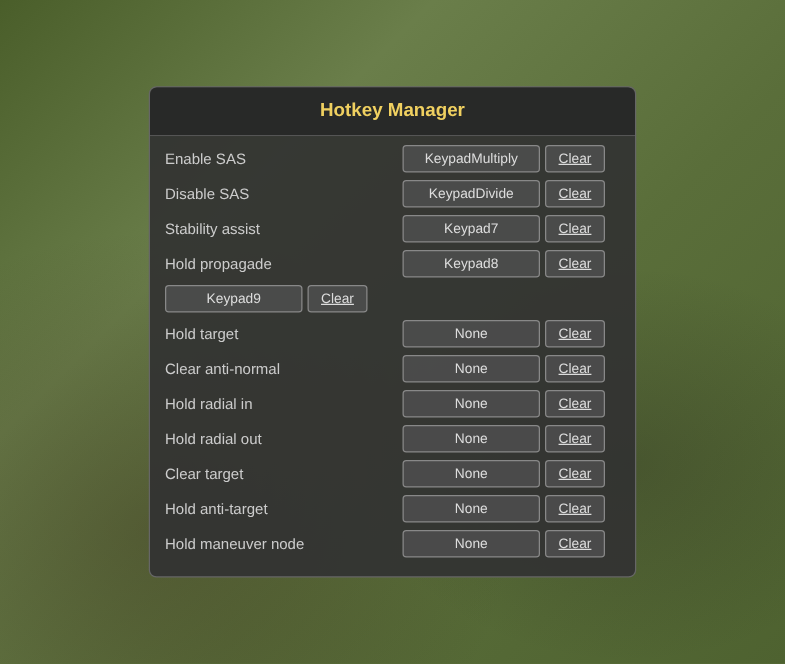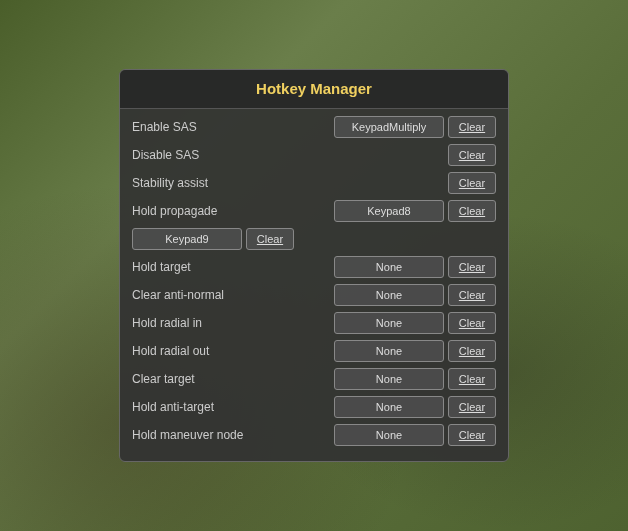--- a/index.html
+++ b/index.html
@@ -61,21 +61,21 @@
     }
 
     .section-title {
       text-align: center;
       font-size: 13px;
       color: #ccc;
       padding: 8px 0 4px;
     }
 
     .hotkey-list {
-      padding: 4px 12px 12px 12px;
+      padding: 4px 24px 12px 12px;
       max-height: 440px;
       overflow-y: auto;
       scrollbar-width: thin;
       scrollbar-color: #888 #333;
     }
 
     .hotkey-list::-webkit-scrollbar {
       width: 8px;
     }
     .hotkey-list::-webkit-scrollbar-track {
@@ -149,26 +149,28 @@
     <div class="hotkey-row">
           <span class="hotkey-label">Enable SAS</span>
           <div class="hotkey-controls">
             <button class="key-button">KeypadMultiply</button>
             <button class="clear-button">Clear</button>
           </div>
         </div>
         <div class="hotkey-row">
           <span class="hotkey-label">Disable SAS</span>
           <div class="hotkey-controls">
+            <button class="key-button">KeypadDivide</button>
             <button class="clear-button">Clear</button>
           </div>
         </div>
         <div class="hotkey-row">
           <span class="hotkey-label">Stability assist</span>
           <div class="hotkey-controls">
+            <button class="key-button">Keypad7</button>
             <button class="clear-button">Clear</button>
           </div>
         </div>
         <div class="hotkey-row">
           <span class="hotkey-label">Hold propagade</span>
           <div class="hotkey-controls">
             <button class="key-button">Keypad8</button>
             <button class="clear-button">Clear</button>
           </div>
         </div>

